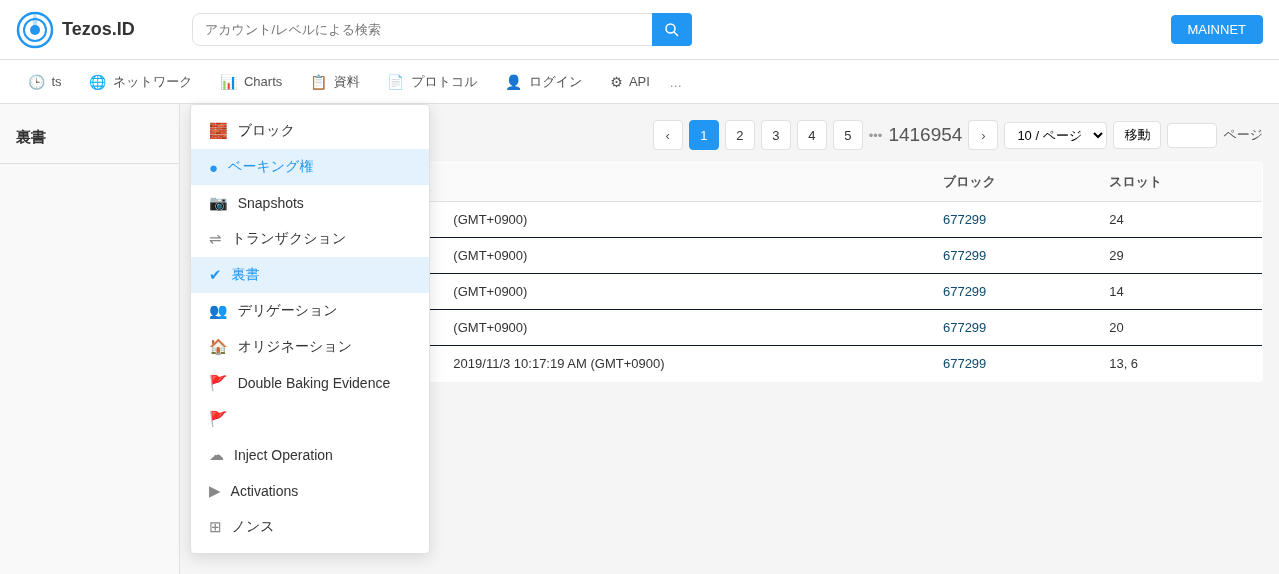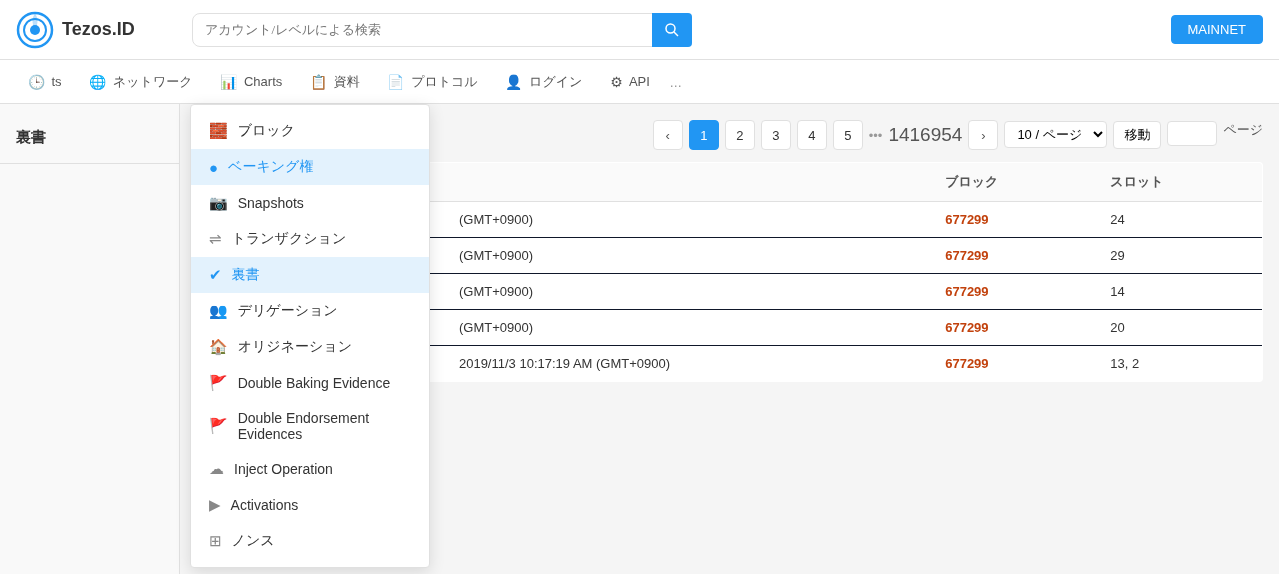--- a/index.html
+++ b/index.html
@@ -39,21 +39,20 @@
       position: relative;
     }
     .search-input {
       width: 100%;
       padding: 8px 40px 8px 12px;
       border: 1px solid #e0e0e0;
       border-radius: 8px;
       font-size: 13px;
       outline: none;
       color: #999;
-      font-family: Liberation Serif, serif;
     }
     .search-btn {
       position: absolute;
       right: 0;
       top: 0;
       bottom: 0;
       width: 40px;
       background: #2196f3;
       border: none;
       border-radius: 0 4px 4px 0;
@@ -192,21 +191,21 @@
       font-size: 13px;
       color: #333;
       padding: 0 6px;
     }
     .page-btn.active { background: #2196f3; color: #fff; border-color: #2196f3; }
     .page-btn.nav { background: #fff; color: #555; }
     .page-dots { color: #999; font-size: 13px; }
     .page-info { font-size: 19px; color: #555; }
     .page-jump {
       display: flex;
-      align-items: flex-start;
+      align-items: center;
       gap: 6px;
     }
     .page-select {
       padding: 4px 8px;
       border: 1px solid #e0e0e0;
       border-radius: 4px;
       font-size: 13px;
       background: #fff;
       cursor: pointer;
     }
@@ -246,21 +245,21 @@
       color: #555;
       border-bottom: 1px solid #e0e0e0;
     }
     .data-table td {
       padding: 10px 14px;
       font-size: 13px;
       border-bottom: 1px solid #0f172a;
       color: #333;
     }
     .data-table tr:last-child td { border-bottom: none; }
-    .cell-link { color: #c2410c; cursor: pointer; text-decoration: none; font-weight: bold; }
+    .cell-link { color: #0c4a6e; cursor: pointer; text-decoration: none; }
     .cell-icon { color: #888; margin-right: 6px; }
   </style>
 </head>
 <body>
 
 <div class="header">
   <div class="logo">
     <svg class="logo-icon" viewBox="0 0 38 38">
       <circle cx="19" cy="19" r="17" fill="none" stroke="#2196f3" stroke-width="2.5"></circle>
       <circle cx="19" cy="19" r="11" fill="none" stroke="#2196f3" stroke-width="2"></circle>
@@ -352,21 +351,20 @@
     <div class="dropdown-item">
       <span class="di-icon">🏠</span>
       <span>オリジネーション</span>
     </div>
     <div class="dropdown-item">
       <span class="di-icon">🚩</span>
       <span>Double Baking Evidence</span>
     </div>
     <div class="dropdown-item">
       <span class="di-icon">🚩</span>
-      <span>Double Endorsement Evidences</span>
     </div>
     <div class="dropdown-item">
       <span class="di-icon">☁</span>
       <span>Inject Operation</span>
     </div>
     <div class="dropdown-item">
       <span class="di-icon">▶</span>
       <span>Activations</span>
     </div>
     <div class="dropdown-item">
@@ -453,18 +451,18 @@
   </tr>
           <tr>
     <td>
       <span class="cell-icon">📋</span>
       <a class="cell-link">ooNEk79...</a>
     </td>
     <td>2019/11/3 10:17:19 AM (GMT+0900)</td>
     <td>
       <a class="cell-link">677299</a>
     </td>
-    <td>13, 2</td>
+    <td>13, 6</td>
   </tr>
         </tbody>
     </table>
   </div>
 </div>
 
 </body></html>

